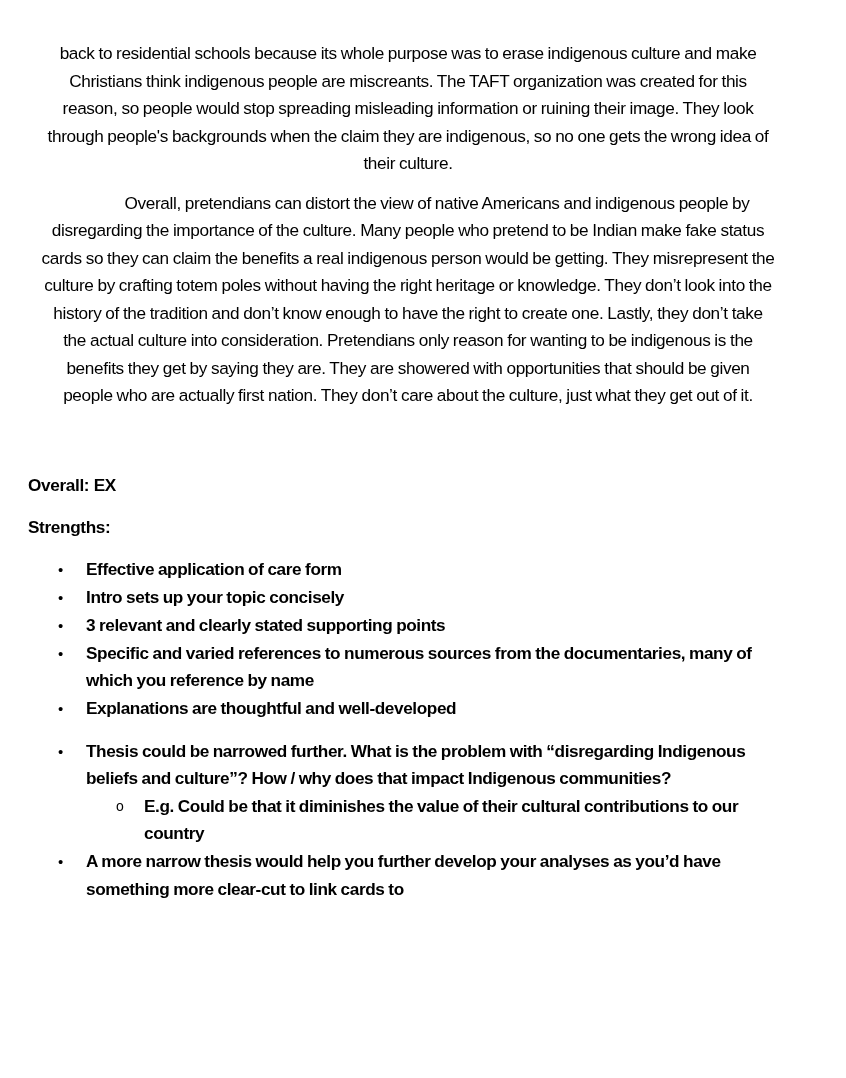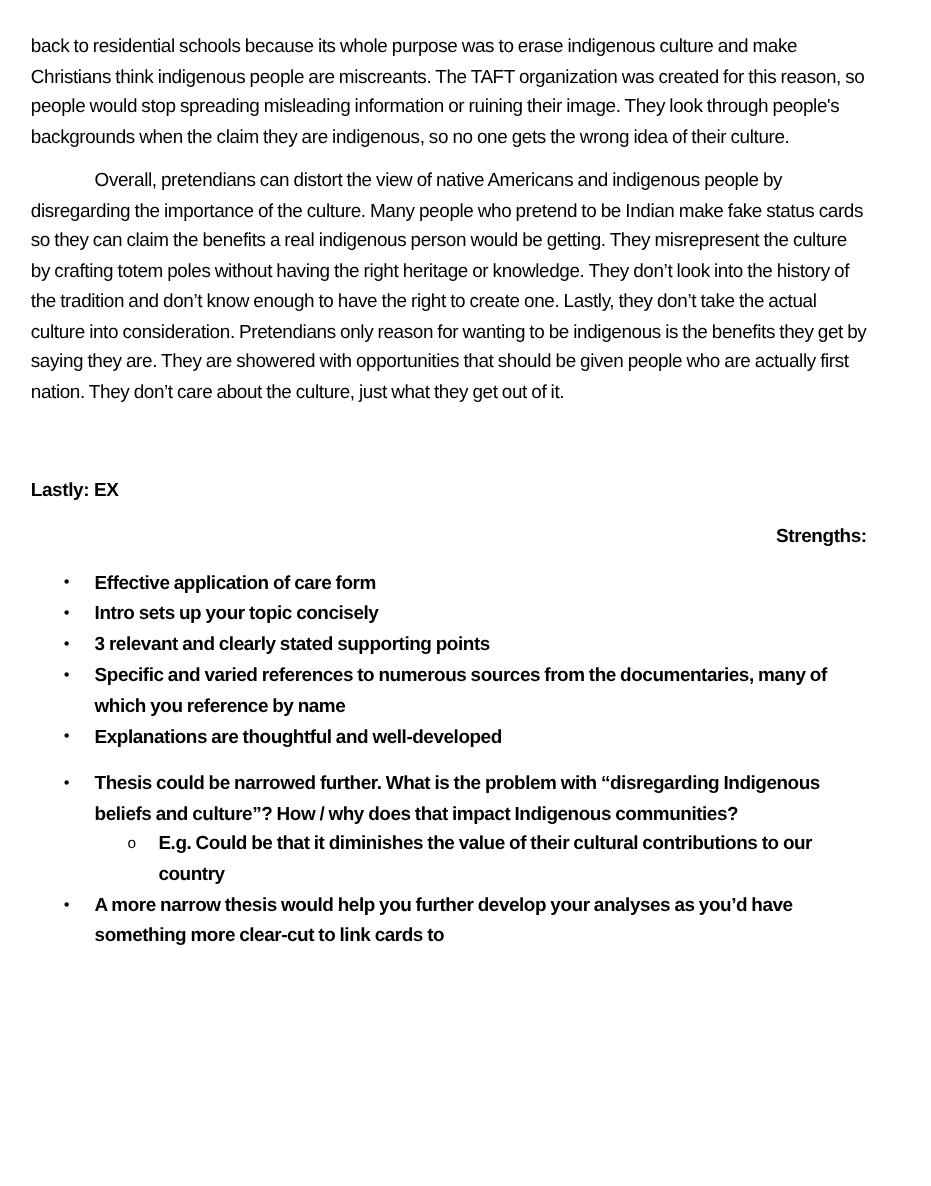--- a/index.html
+++ b/index.html
@@ -17,37 +17,38 @@
     }
     .page {
       position: absolute;
       left: 28px;
       top: 28px;
       width: 760px;
     }
     .para {
       font-size: 17.2px;
       line-height: 27.5px;
-      margin: 0;
+      margin: 12px;
       letter-spacing: -0.35px;
       word-spacing: -0.5px;
+      text-align: center;
     }
     .para.indent {
       text-indent: 58px;
       margin-top: 12px;
     }
     .heading {
       font-weight: bold;
       font-size: 17.2px;
       letter-spacing: -0.35px;
       margin: 0;
       line-height: 27px;
     }
     .overall { margin-top: 62px; }
-    .strengths-h { margin-top: 15px; text-align: right; }
+    .strengths-h { margin-top: 15px; }
     .stretches-h { margin-top: 12px; }
     ul.blist {
       list-style: none;
       margin: 15px 0 0 0;
       padding: 0;
     }
     ul.blist li {
       position: relative;
       padding-left: 58px;
       font-weight: bold;
@@ -78,21 +79,21 @@
       font-size: 14px;
     }
   </style>
 </head>
 <body>
 
 <div class="page">
   <p class="para">back to residential schools because its whole purpose was to erase indigenous culture and make Christians think indigenous people are miscreants. The TAFT organization was created for this reason, so people would stop spreading misleading information or ruining their image. They look through people's backgrounds when the claim they are indigenous, so no one gets the wrong idea of their culture.</p>
   <p class="para indent">Overall, pretendians can distort the view of native Americans and indigenous people by disregarding the importance of the culture. Many people who pretend to be Indian make fake status cards so they can claim the benefits a real indigenous person would be getting. They misrepresent the culture by crafting totem poles without having the right heritage or knowledge. They don’t look into the history of the tradition and don’t know enough to have the right to create one. Lastly, they don’t take the actual culture into consideration. Pretendians only reason for wanting to be indigenous is the benefits they get by saying they are. They are showered with opportunities that should be given people who are actually first nation. They don’t care about the culture, just what they get out of it.</p>
 
-  <p class="heading overall">Lastly: EX</p>
+  <p class="heading overall">Overall: EX</p>
 
   <p class="heading strengths-h">Strengths:</p>
   <ul class="blist">
     <li><span class="bullet">•</span><span>Effective application of care form</span></li>
     <li><span class="bullet">•</span><span>Intro sets up your topic concisely</span></li>
     <li><span class="bullet">•</span><span>3 relevant and clearly stated supporting points</span></li>
     <li><span class="bullet">•</span><span>Specific and varied references to numerous sources from the documentaries, many of which you reference by name</span></li>
     <li><span class="bullet">•</span><span>Explanations are thoughtful and well-developed</span></li>
   </ul>
 

